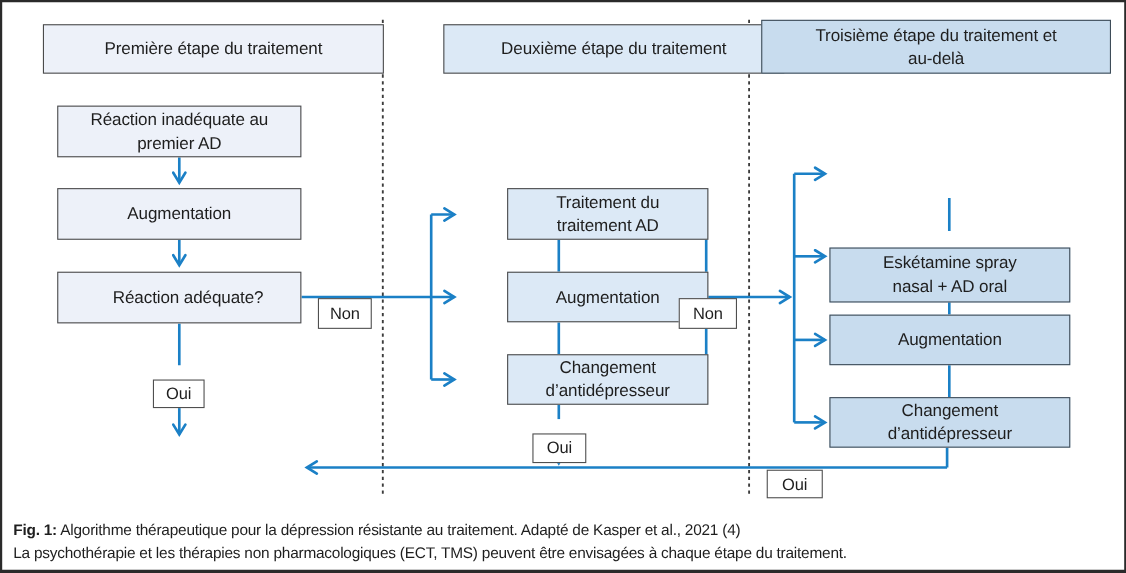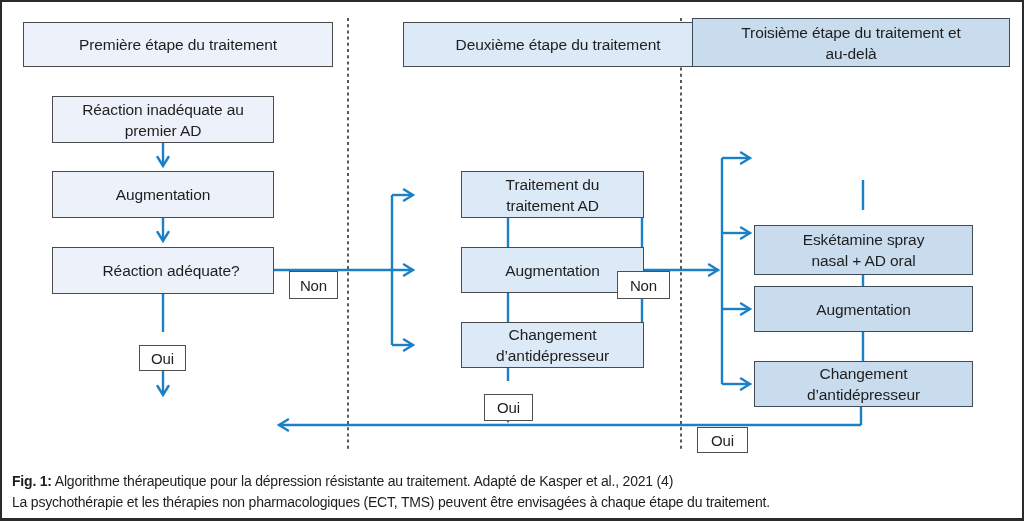--- a/index.html
+++ b/index.html
@@ -73,21 +73,21 @@
       <line class="blue" x1="720" y1="307" x2="748" y2="307" marker-end="url(#arr)"></line>
       <line class="blue" x1="720" y1="382" x2="748" y2="382" marker-end="url(#arr)"></line>
       <line class="blue" x1="861" y1="178" x2="861" y2="208"></line>
       <line class="blue" x1="861" y1="254" x2="861" y2="284"></line>
       <line class="blue" x1="861" y1="330" x2="861" y2="359"></line>
       <line class="blue" x1="859" y1="405" x2="859" y2="423"></line>
       <line class="blue" x1="859" y1="423" x2="277" y2="423" marker-end="url(#arr)"></line>
     </g>
   </svg>
 
-  <div class="box" style="left:21px;top:20px;width:310px;height:45px;">Première étape du traitement</div>
+  <div class="box" style="left:37px;top:20px;width:310px;height:45px;">Première étape du traitement</div>
   <div class="box fill2" style="left:357px;top:20px;width:310px;height:45px;">Deuxième étape du traitement</div>
   <div class="box fill3" style="left:690px;top:16px;width:318px;height:49px;">Troisième étape du traitement et
 au-delà</div>
 
   <div class="box" style="left:50px;top:94px;width:222px;height:47px;">Réaction inadéquate au
 premier AD</div>
   <div class="box" style="left:50px;top:169px;width:222px;height:47px;">Augmentation</div>
   <div class="box" style="left:50px;top:245px;width:222px;height:47px;padding-left:16px;">Réaction adéquate?</div>
 
   <div class="box fill2" style="left:415px;top:169px;width:183px;height:47px;">Traitement du

